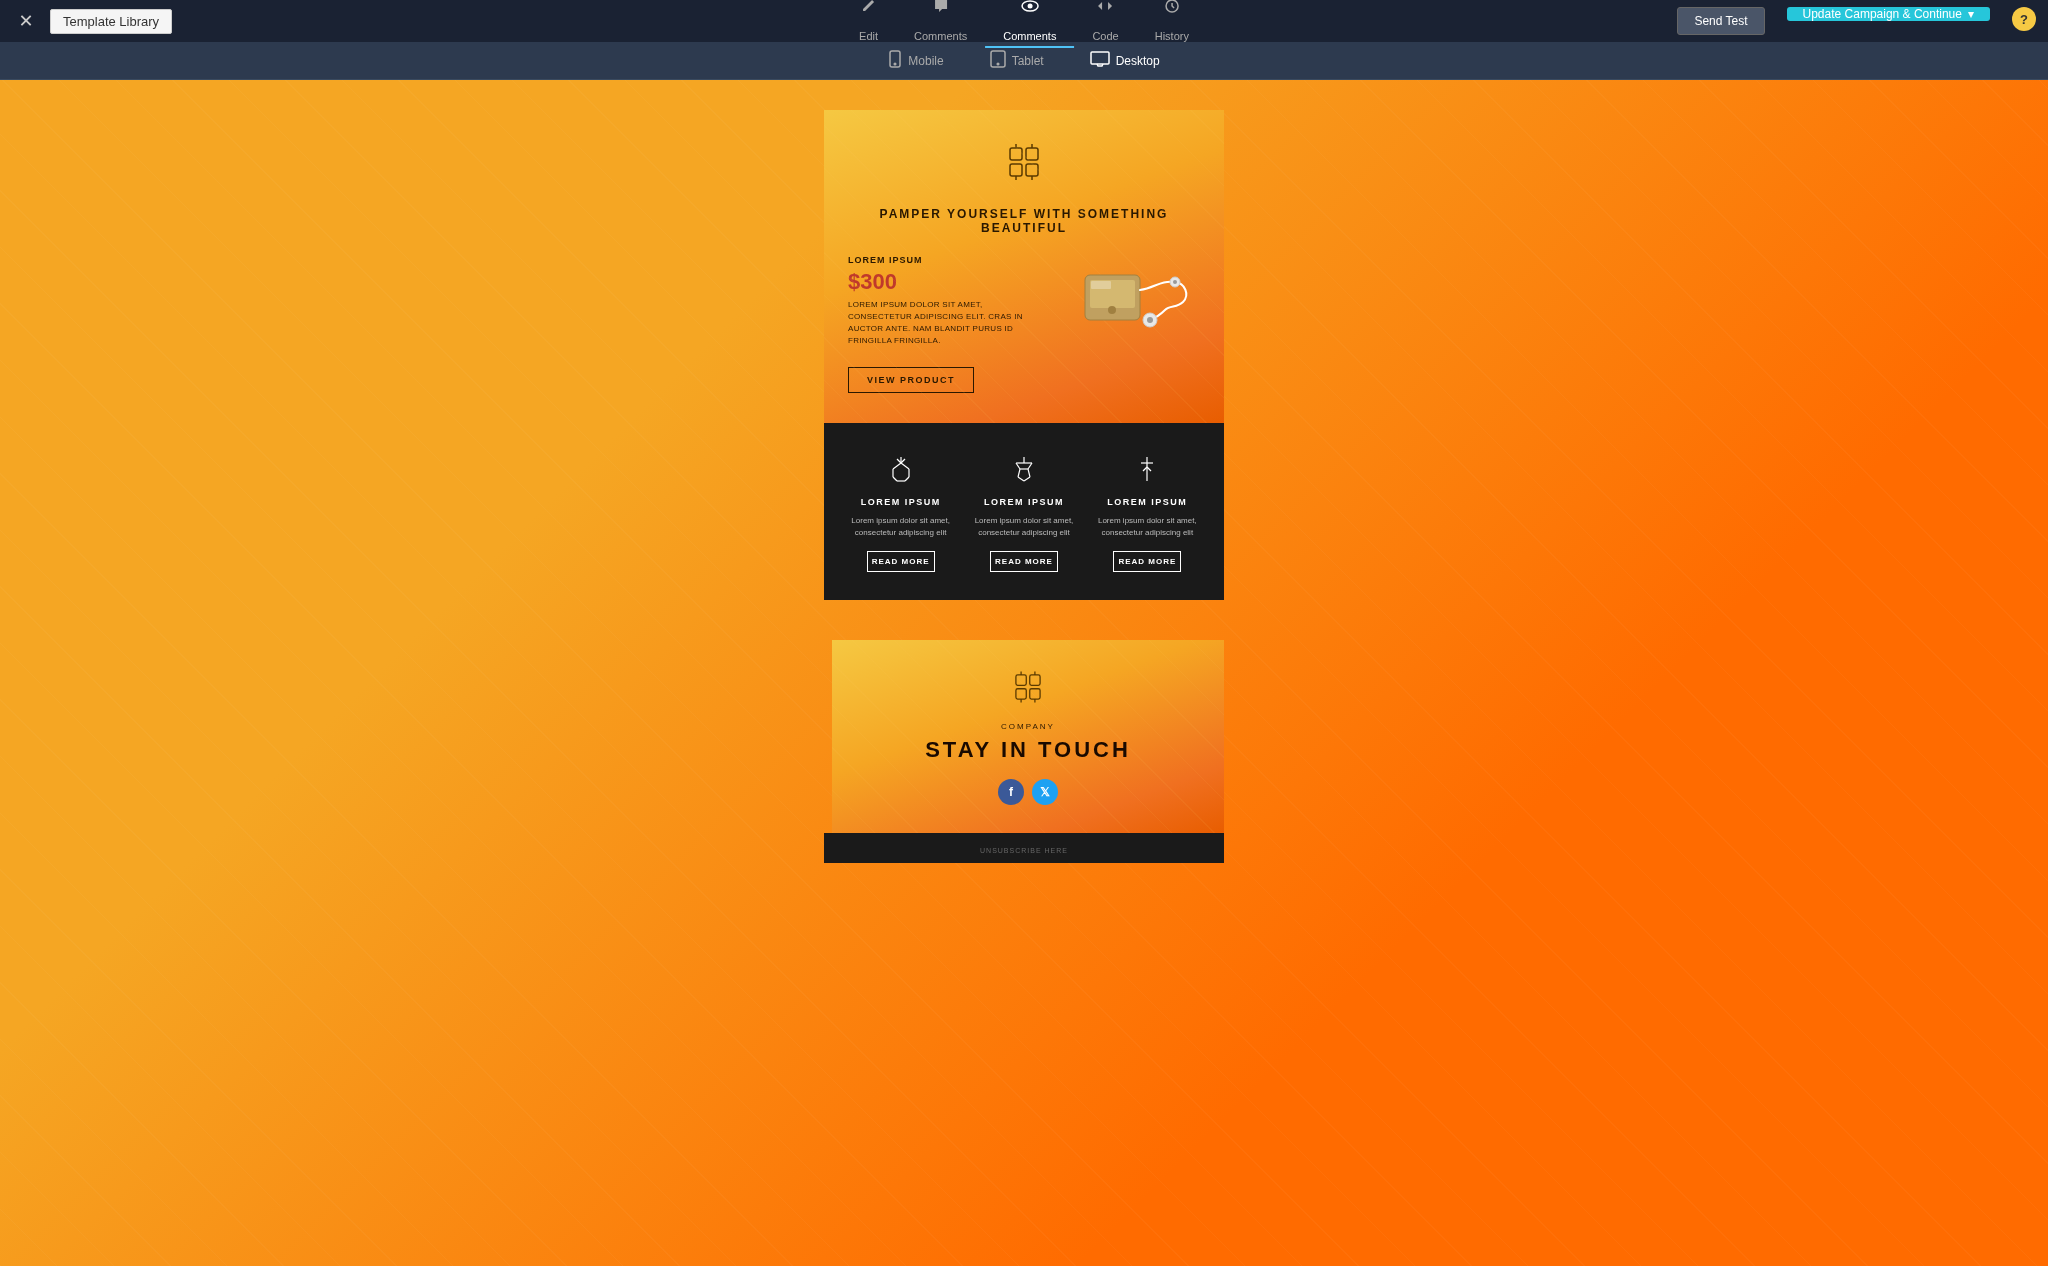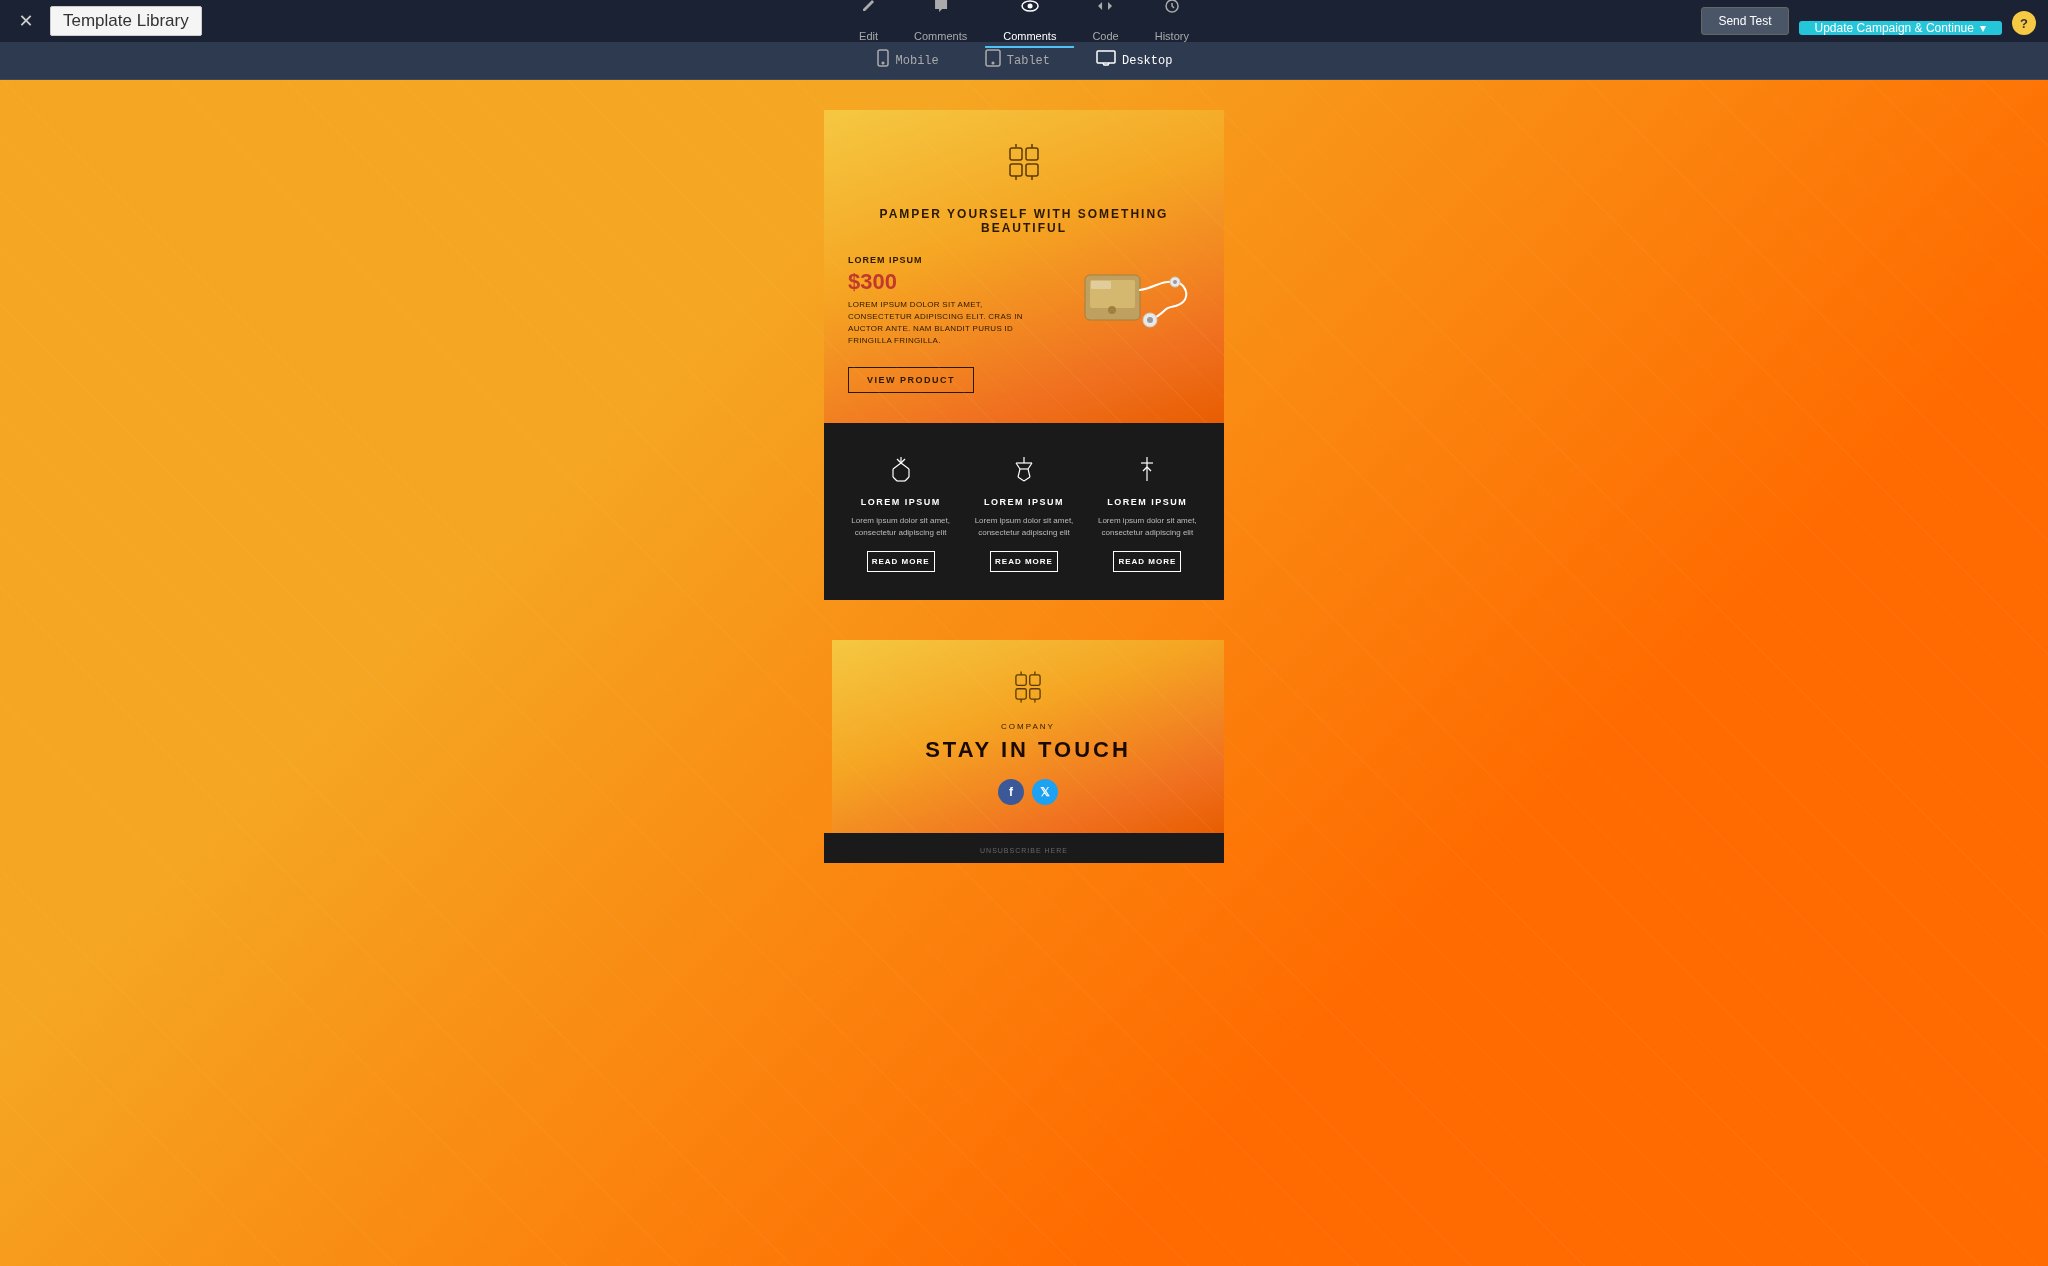--- a/index.html
+++ b/index.html
@@ -17,39 +17,39 @@
       z-index: 10;
     }
     .close-btn {
       width: 28px; height: 28px;
       background: none; border: none;
       color: #ccc; font-size: 18px; cursor: pointer;
       display: flex; align-items: center; justify-content: center;
     }
     .template-library-btn {
       background: #f5f5f5; border: 1px solid #ccc;
-      padding: 4px 12px; font-size: 17px; color: #333;
+      padding: 4px 12px; font-size: 13px; color: #333;
       cursor: pointer; border-radius: 2px;
     }
 
     .nav-tabs {
       display: flex; align-items: center; gap: 0;
       margin: 0 auto;
       position: absolute; left: 50%; transform: translateX(-50%);
     }
     .nav-tab {
       display: flex; flex-direction: column; align-items: center;
       padding: 4px 18px; color: #aaa; font-size: 11px; cursor: pointer;
       border-bottom: 2px solid transparent; gap: 12px;
     }
     .nav-tab.active { color: #fff; border-bottom: 2px solid #4fc3f7; }
     .nav-tab-icon { font-size: 16px; }
 
     .toolbar-right {
-      display: flex; align-items: flex-end; gap: 10px;
+      display: flex; align-items: flex-start; gap: 22px;
       margin-left: auto;
     }
     .send-test-btn {
       background: #4a5568; border: 1px solid #666;
       color: #fff; padding: 6px 16px; font-size: 12px;
       cursor: pointer; border-radius: 3px;
     }
     .update-btn {
       background: #26c6da; border: none;
       color: #fff; padding: 0 16px; font-size: 12px;
@@ -63,21 +63,21 @@
     }
 
     
     .device-bar {
       display: flex; align-items: center; justify-content: center;
       background: #2d3a4f; height: 38px; gap: 30px;
       border-bottom: 1px solid #3a4a5f;
     }
     .device-option {
       display: flex; align-items: center; gap: 6px;
-      color: #aaa; font-size: 12px; cursor: pointer; padding: 4px 8px; font-family: Liberation Mono, monospace;
+      color: #aaa; font-size: 12px; cursor: pointer; padding: 4px 8px;
     }
     .device-option.active { color: #fff; }
     .device-option .device-icon { font-size: 15px; }
 
     
     .preview-area {
       background: linear-gradient(135deg, #f5a623 0%, #f5a623 30%, #ff6b00 70%, #ff6b00 100%);
       min-height: calc(100vh - 80px);
       display: flex; flex-direction: column; align-items: center;
       padding: 30px 20px;

